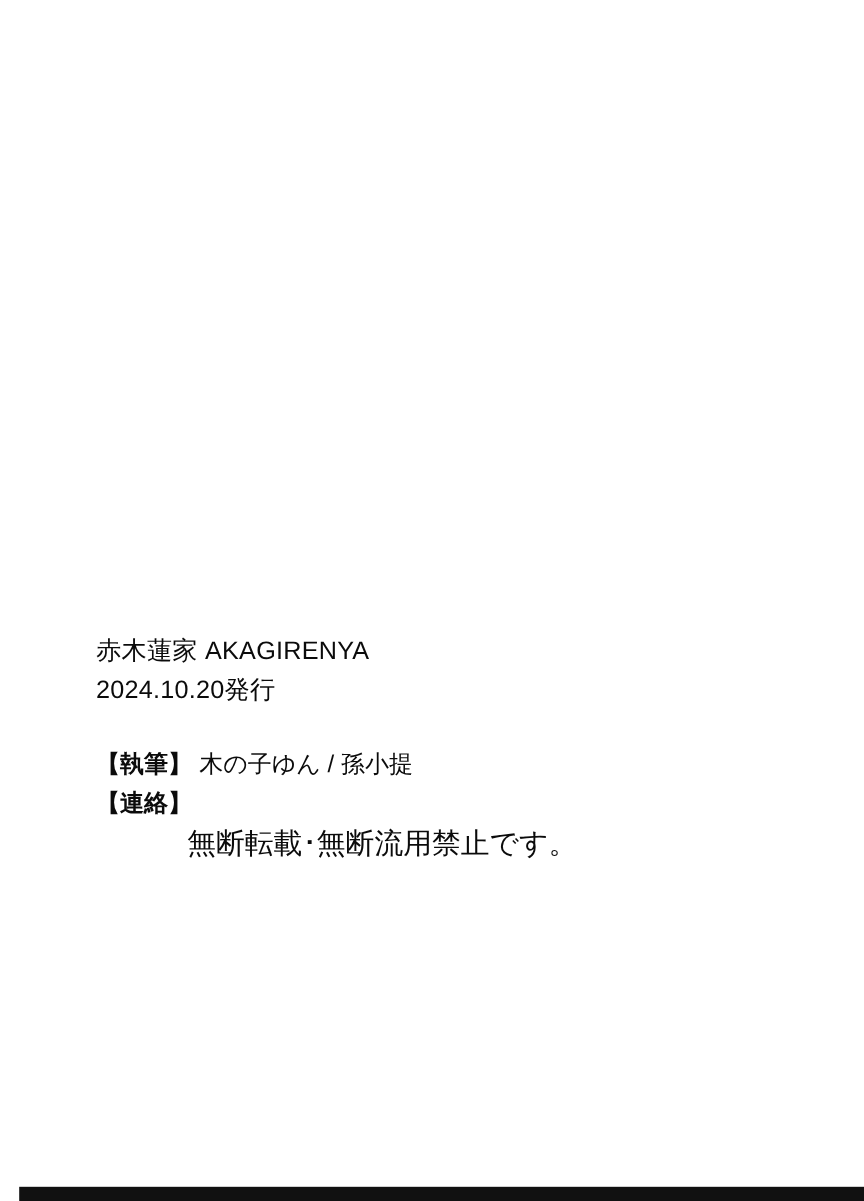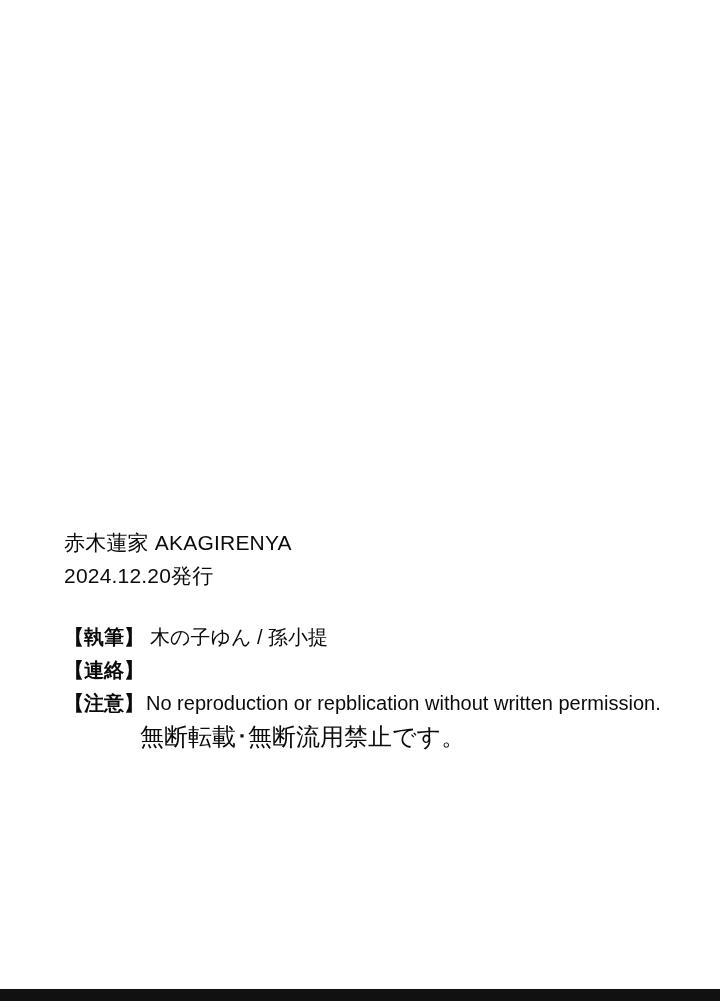--- a/index.html
+++ b/index.html
@@ -12,21 +12,21 @@
     height: 1001px;
     position: relative;
     font-family: "Liberation Sans", sans-serif;
     color: #0b0b0b;
     overflow: hidden;
   }
 
   .page {
     position: absolute;
     top: 0;
-    left: 0;
+    left: 16px;
     width: 625px;
     height: 1001px;
     background: #ffffff;
     text-decoration: underline;
   }
 
   
   .bottom-band {
     position: absolute;
     left: 0;
@@ -100,37 +100,33 @@
 </style>
 </head>
 <body>
 
 <div class="page">
 
   <div class="colophon">
 
     <div class="circle-line">赤木蓮家 AKAGIRENYA</div>
 
-    <div class="date-line">2024.12.20発行</div>
+    <div class="date-line">2024.10.20発行</div>
 
     <div class="credits">
 
       <div class="credit-row">
         <span class="credit-label">【執筆】</span>
         <span class="credit-value">木の子ゆん / 孫小提</span>
       </div>
 
       <div class="credit-row">
         <span class="credit-label">【連絡】</span>
       </div>
 
-      <div class="credit-row">
-        <span class="credit-label">【注意】</span>
-        <span class="credit-value tight">No reproduction or repblication without written permission.</span>
-      </div>
 
       <div class="notice-extra first">無断転載･無断流用禁止です。</div>
 
 
     </div>
   </div>
 
   <div class="bottom-band"></div>
 
 </div>

